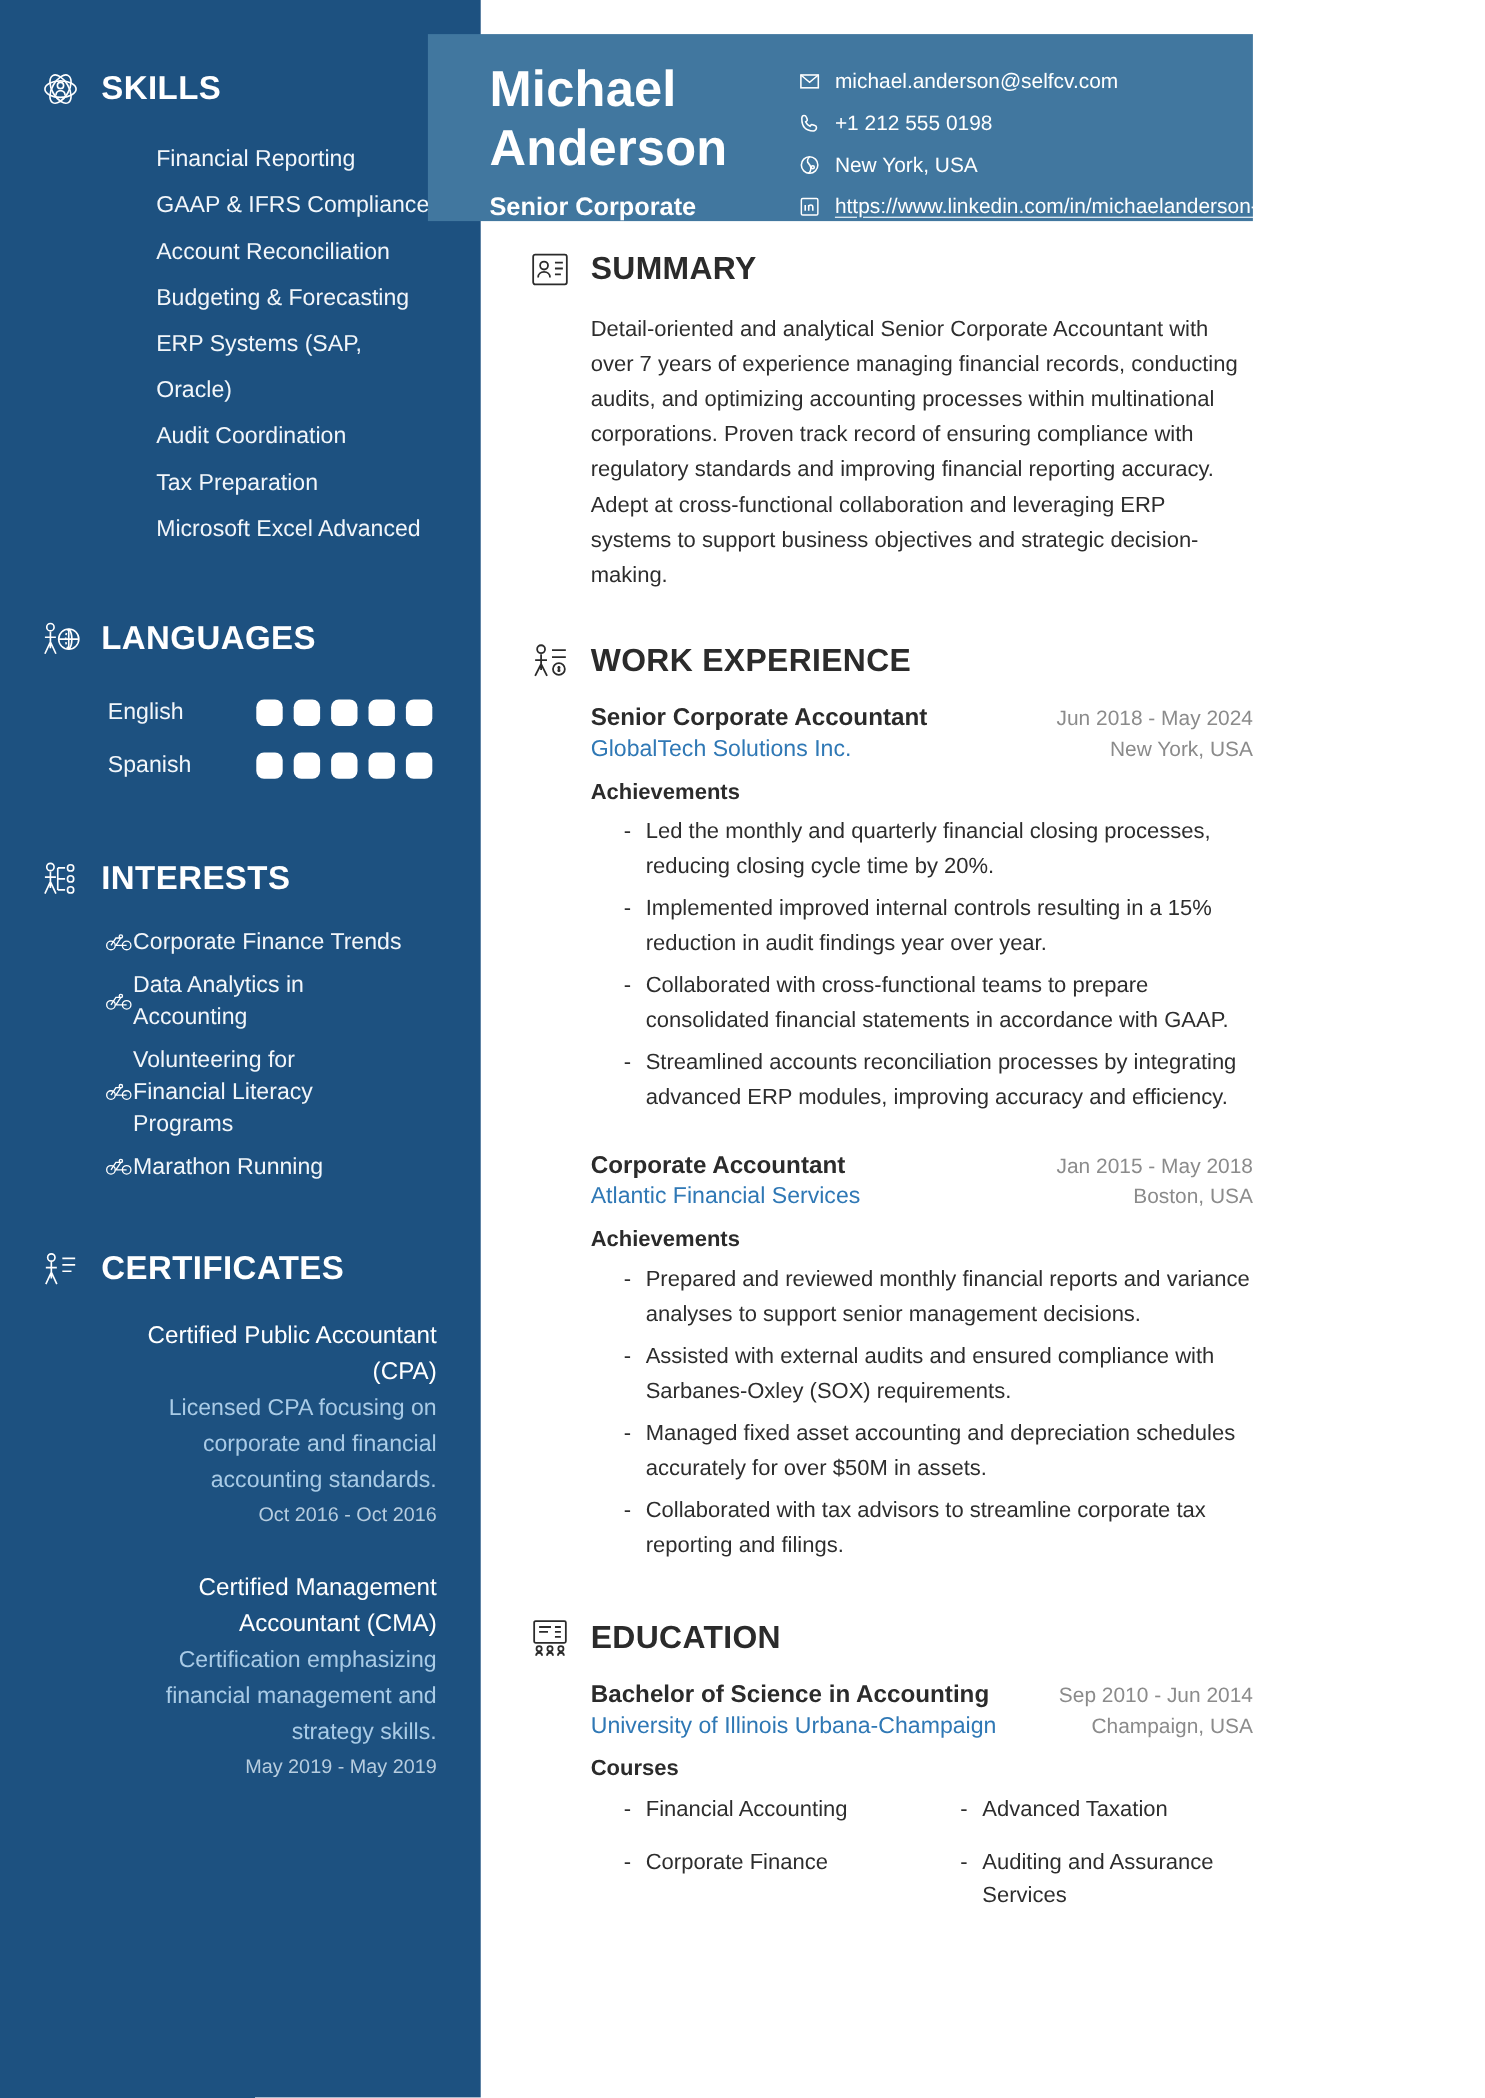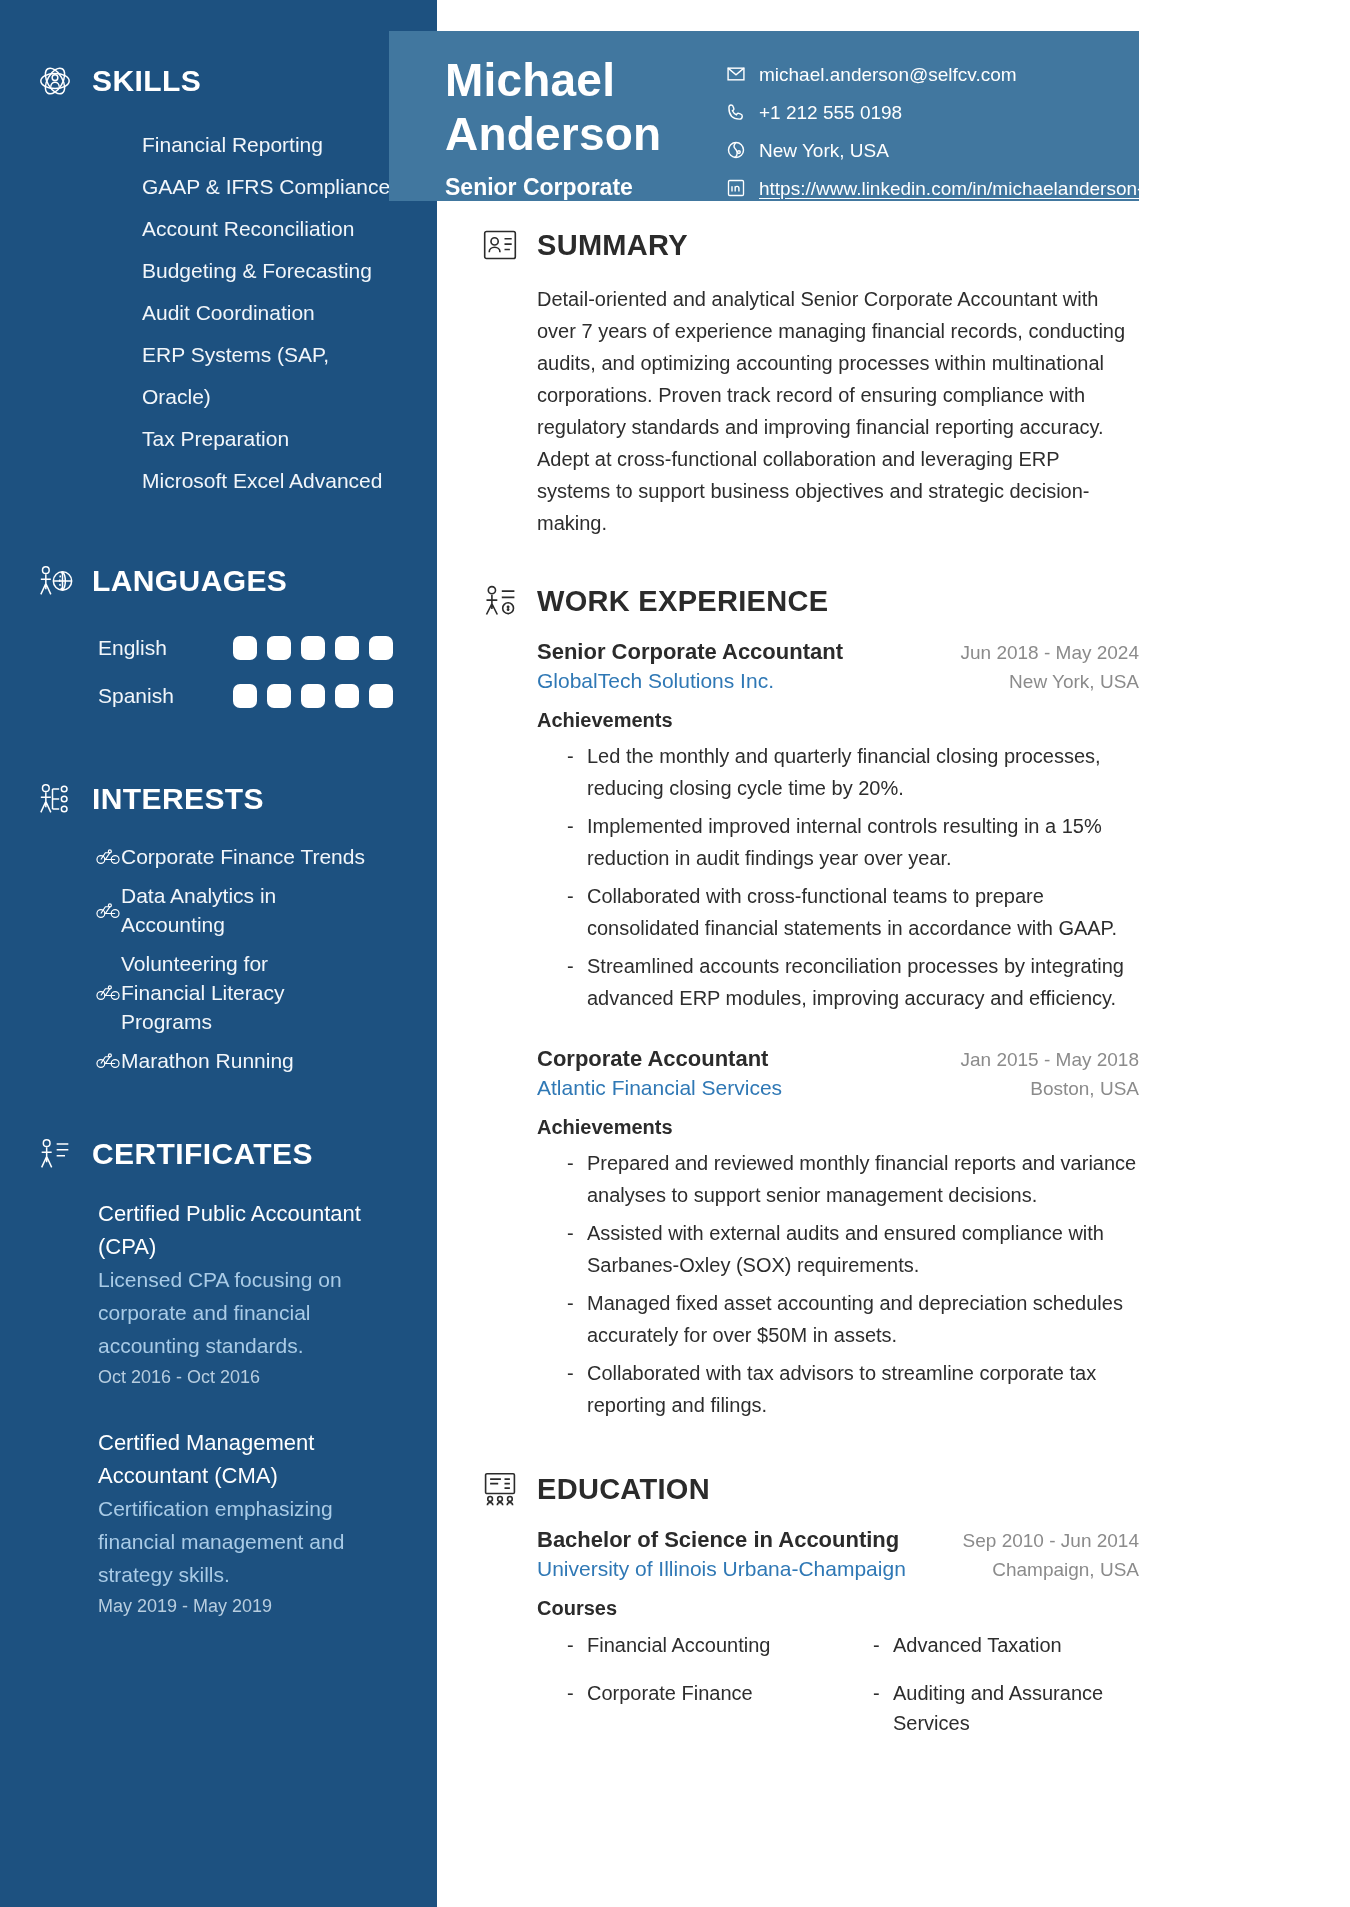--- a/index.html
+++ b/index.html
@@ -92,21 +92,21 @@
   }
   .interest-icon svg { width: 24px; height: 17px; display: block; }
   .interest-label {
     font-size: 21px;
     line-height: 29px;
     color: #f2f6fa;
     max-width: 260px;
   }
 
   
-  .cert-list { padding-left: 64px; margin-top: 4px; }
+  .cert-list { padding-left: 64px; margin-top: 4px; text-align: right; }
   .cert-item { margin-bottom: 34px; }
   .cert-title {
     font-size: 22px;
     line-height: 33px;
     color: #ffffff;
     font-weight: 400;
   }
   .cert-desc {
     font-size: 21px;
     line-height: 33px;
@@ -296,22 +296,22 @@
             <path d="M19 31c0-3.2 2.2-5.4 5-5.4s5 2.2 5 5.4"></path>
           </svg>
         </span>
         <h2 class="side-head-title">SKILLS</h2>
       </div>
       <ul class="side-list">
         <li>Financial Reporting</li>
         <li>GAAP &amp; IFRS Compliance</li>
         <li>Account Reconciliation</li>
         <li>Budgeting &amp; Forecasting</li>
+        <li>ERP Systems (SAP, Oracle)</li>
         <li>Audit Coordination</li>
-        <li>ERP Systems (SAP, Oracle)</li>
         <li>Tax Preparation</li>
         <li>Microsoft Excel Advanced</li>
       </ul>
     </section>
 
     <div class="gap-lg"></div>
 
     <section class="side-section">
       <div class="side-head">
         <span class="side-head-icon">

